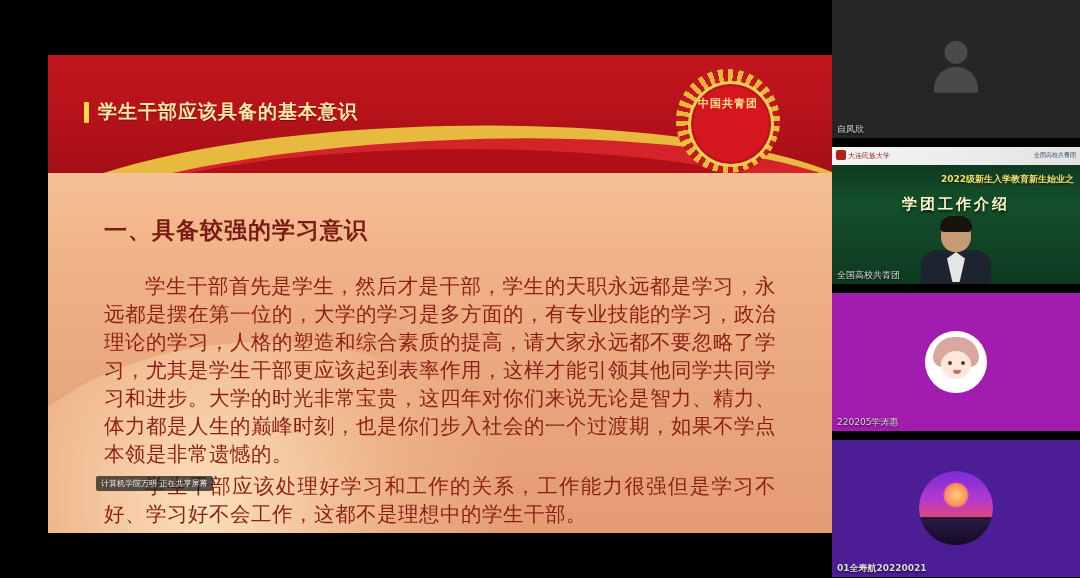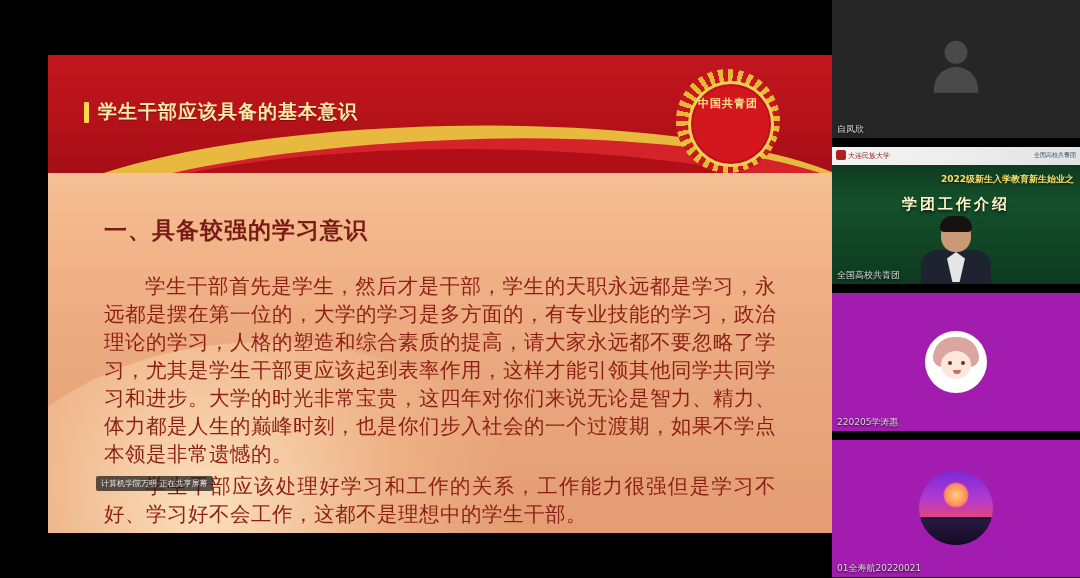--- a/index.html
+++ b/index.html
@@ -418,21 +418,22 @@
   .cartoon .c-mouth {
     position: absolute;
     left: 28px; top: 39px;
     width: 8px; height: 4px;
     border-radius: 0 0 8px 8px;
     background: #c0706a;
   }
 
   
   .tile-purple {
-    background: #a21caf;
+    background: #4c1d95;
+    font-weight: bold;
   }
   .purple-circle {
     position: absolute;
     left: 50%; top: 50%;
     transform: translate(-50%, -50%);
     width: 74px; height: 74px;
     border-radius: 50%;
     background: linear-gradient(180deg, #7a2ad6 0%, #b23ad0 38%, #e0457f 62%, #1a1030 63%, #0d0a20 100%);
     overflow: hidden;
   }

